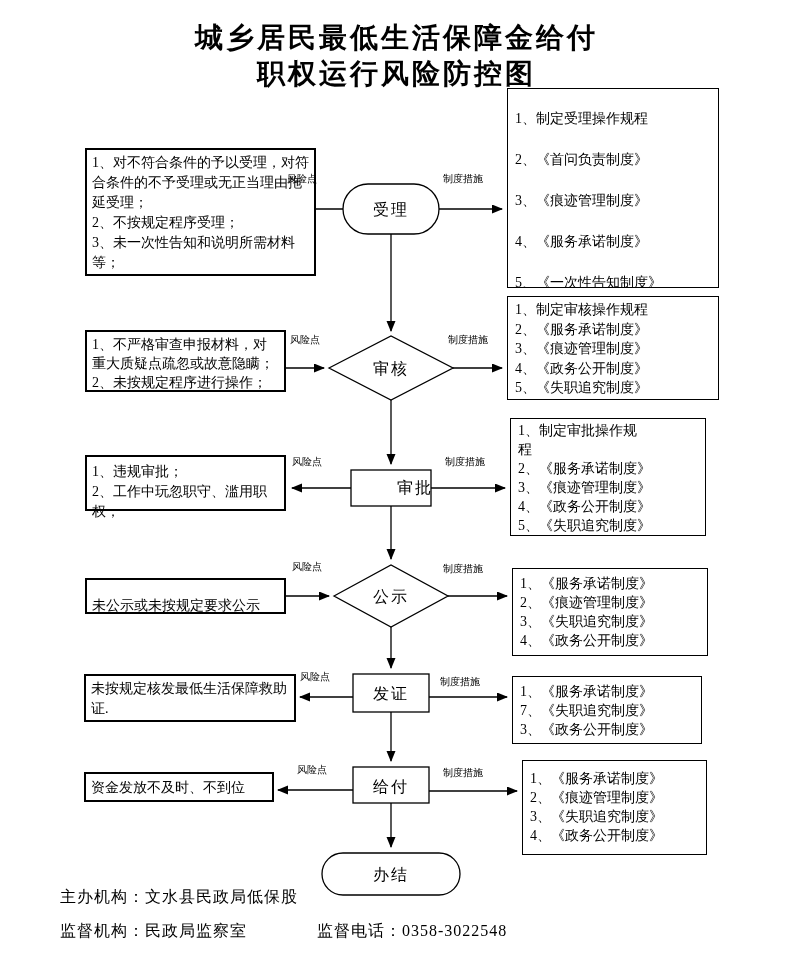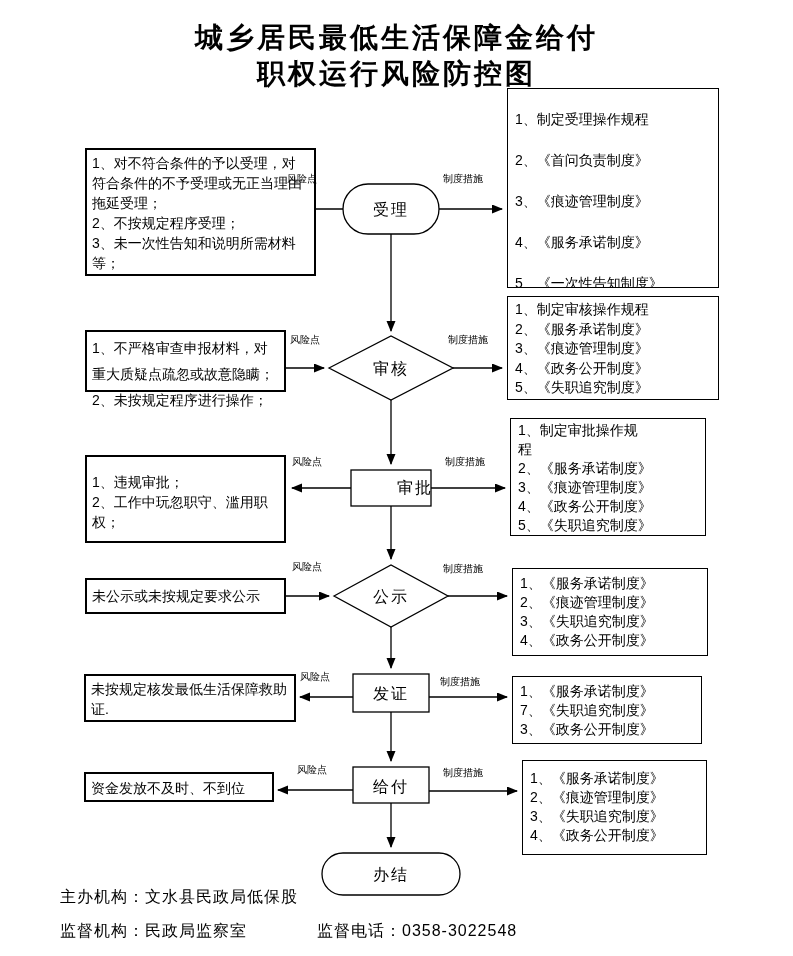--- a/index.html
+++ b/index.html
@@ -1,18 +1,18 @@
 <!DOCTYPE html>
 <html><head>
 <meta charset="utf-8">
 <style>
   html,body{margin:0;padding:0;background:#ffffff;}
   .canvas{
     position:relative;width:793px;height:956px;background:#ffffff;color:#000000;
-    font-family:Liberation Sans, sans-serif;overflow:hidden;
+    font-family:Liberation Serif, serif;overflow:hidden;
   }
   .layer{position:absolute;left:0;top:0;width:793px;height:956px;}
   .title{position:absolute;left:0;top:20px;width:793px;text-align:center;
          font-size:28px;font-weight:600;letter-spacing:3px;line-height:36px;}
   .riskbox{position:absolute;border:2px solid #000;box-sizing:border-box;
            font-size:14px;line-height:20px;padding:3px 5px;background:#fff;}
   .measurebox{position:absolute;border:1.5px solid #000;box-sizing:border-box;
            font-size:14px;line-height:19px;padding:3px 4px 0 7px;background:#fff;}
   .measurebox .m-item{white-space:pre-line;}
   .mb-row1{overflow:hidden;padding-top:20px;}
@@ -83,52 +83,52 @@
   <div class="flowlabel" style="left:443px;top:172px;">制度措施</div>
   <div class="nodelabel" style="left:343px;top:200px;width:96px;">受理</div>
   <div class="measurebox mb-row1" style="left:507px;top:88px;width:212px;height:200px;">
     <div class="m-item">1、制定受理操作规程</div>
     <div class="m-item">2、《首问负责制度》</div>
     <div class="m-item">3、《痕迹管理制度》</div>
     <div class="m-item">4、《服务承诺制度》</div>
     <div class="m-item">5、《一次性告知制度》</div>
   </div>
 
-  <div class="riskbox" style="left:85px;top:330px;width:201px;height:62px;line-height:26px;">
+  <div class="riskbox" style="left:85px;top:330px;width:201px;height:62px;line-height:19px;">
     <div class="r-item">1、不严格审查申报材料，对重大质疑点疏忽或故意隐瞒；</div>
     <div class="r-item">2、未按规定程序进行操作；</div>
   </div>
   <div class="flowlabel" style="left:290px;top:333px;">风险点</div>
   <div class="flowlabel" style="left:448px;top:333px;">制度措施</div>
   <div class="nodelabel" style="left:329px;top:359px;width:124px;">审核</div>
   <div class="measurebox mb-row2" style="left:507px;top:296px;width:212px;height:104px;">
     <div class="m-item">1、制定审核操作规程</div>
     <div class="m-item">2、《服务承诺制度》</div>
     <div class="m-item">3、《痕迹管理制度》</div>
     <div class="m-item">4、《政务公开制度》</div>
     <div class="m-item">5、《失职追究制度》</div>
   </div>
 
-  <div class="riskbox" style="left:85px;top:455px;width:201px;height:88px;padding-top:15px;">
+  <div class="riskbox" style="left:85px;top:455px;width:201px;height:56px;padding-top:5px;">
     <div class="r-item">1、违规审批；</div>
     <div class="r-item">2、工作中玩忽职守、滥用职权；</div>
   </div>
   <div class="flowlabel" style="left:292px;top:455px;">风险点</div>
   <div class="flowlabel" style="left:445px;top:455px;">制度措施</div>
   <div class="nodelabel" style="left:351px;top:478px;width:80px;padding-left:24px;">审批</div>
   <div class="measurebox" style="left:510px;top:418px;width:196px;height:118px;padding-top:2px;">
     <div class="m-item">1、制定审批操作规
 程</div>
     <div class="m-item">2、《服务承诺制度》</div>
     <div class="m-item">3、《痕迹管理制度》</div>
     <div class="m-item">4、《政务公开制度》</div>
     <div class="m-item">5、《失职追究制度》</div>
   </div>
 
-  <div class="riskbox" style="left:85px;top:578px;width:201px;height:36px;padding-top:6px;">
+  <div class="riskbox" style="left:85px;top:578px;width:201px;height:36px;padding-top:16px;">
     <div class="r-item">未公示或未按规定要求公示</div>
   </div>
   <div class="flowlabel" style="left:292px;top:560px;">风险点</div>
   <div class="flowlabel" style="left:443px;top:562px;">制度措施</div>
   <div class="nodelabel" style="left:334px;top:587px;width:114px;">公示</div>
   <div class="measurebox" style="left:512px;top:568px;width:196px;height:88px;padding-top:5px;">
     <div class="m-item">1、《服务承诺制度》</div>
     <div class="m-item">2、《痕迹管理制度》</div>
     <div class="m-item">3、《失职追究制度》</div>
     <div class="m-item">4、《政务公开制度》</div>

